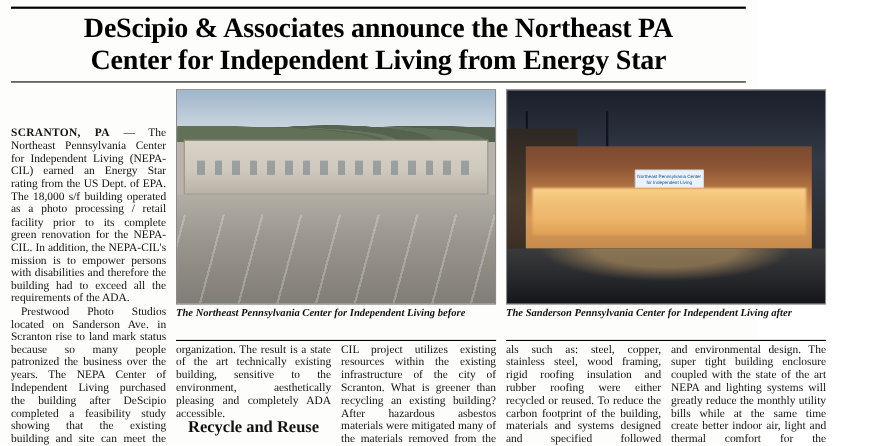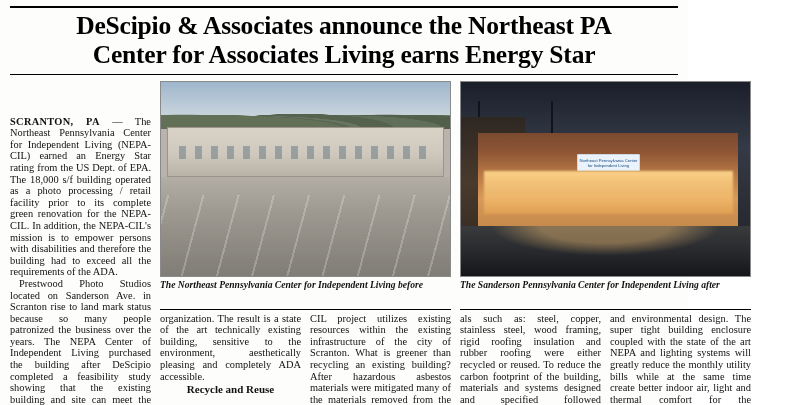--- a/index.html
+++ b/index.html
@@ -68,21 +68,21 @@
     color: #111;
   }
   p.indent { text-indent: 9px; }
   .dateline {
     font-weight: bold;
     letter-spacing: 0.3px;
   }
   .subhead {
     font-weight: bold;
     text-align: center;
-    font-size: 11px;
+    font-size: 15px;
     line-height: 12px;
     margin: 1px 0 0 0;
   }
 
   .photo-block { position: relative; }
   .photo {
     width: 100%;
     height: 196px;
     display: block;
     border: 1px solid #8a8a8a;
@@ -236,21 +236,21 @@
 </style>
 </head>
 <body>
 
 <div class="page">
 
   <div class="rule-top"></div>
 
   <h1 class="headline">
     <span>DeScipio &amp; Associates announce the Northeast PA</span>
-    <span class="l2">Center for Associates Living earns Energy Star</span>
+    <span class="l2">Center for Independent Living from Energy Star</span>
   </h1>
 
   <div class="rule-under"></div>
 
   <div class="body-grid">
 
     <div class="col">
       <p><span class="dateline">SCRANTON, PA</span> <span>—</span> <span>The Northeast Pennsylvania Center for Independent Living (NEPA-CIL) earned an Energy Star rating from the US Dept. of EPA. The 18,000 s/f building operated as a photo processing / retail facility prior to its complete green renovation for the NEPA-CIL. In addition, the NEPA-CIL's mission is to empower persons with disabilities and therefore the building had to exceed all the requirements of the ADA.</span></p>
       <p class="indent">Prestwood Photo Studios located on Sanderson Ave. in Scranton rise to land mark status because so many people patronized the business over the years. The NEPA Center of Independent Living purchased the building after DeScipio completed a feasibility study showing that the existing building and site can meet the needs of the</p>
     </div>

